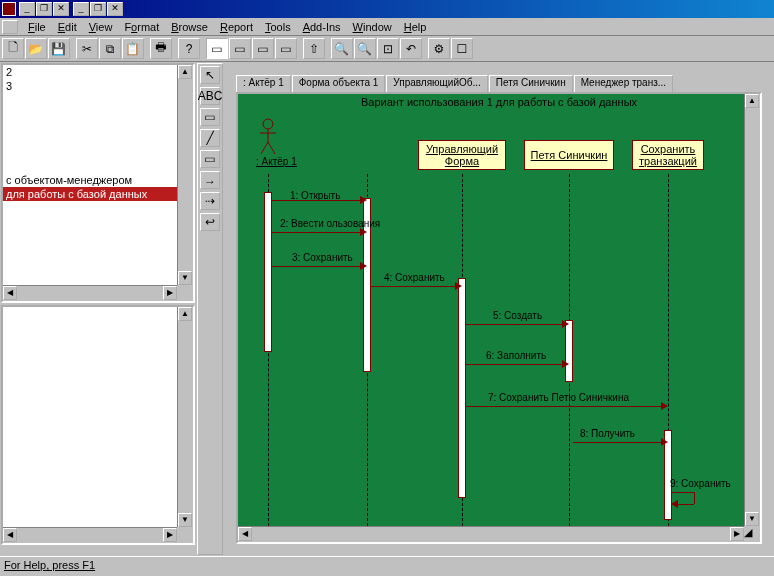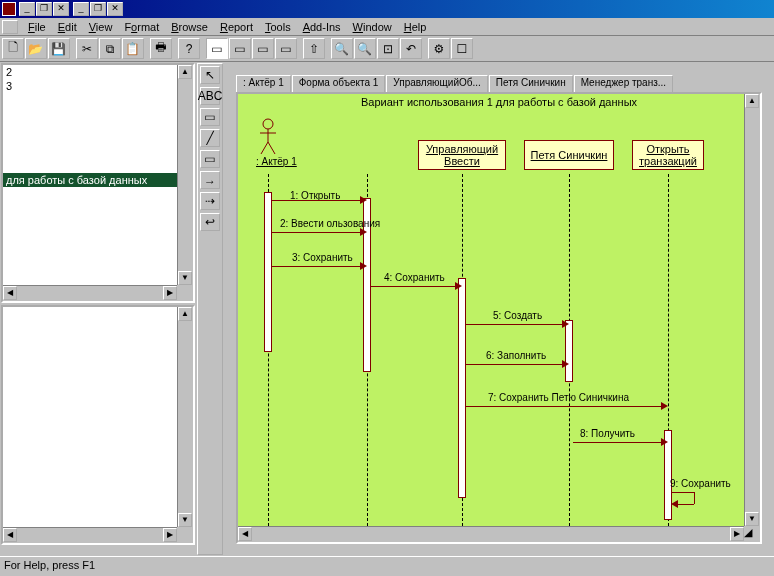--- a/index.html
+++ b/index.html
@@ -19,55 +19,55 @@
 .toolbar { background: #c0c0c0; height: 26px; display: flex; align-items: center; padding: 2px; border-bottom: 1px solid #808080; gap: 1px; }
 .tbtn { width: 22px; height: 21px; border: 1px outset #fff; background: #c0c0c0; display: inline-flex; align-items: center; justify-content: center; cursor: pointer; font-size: 12px; }
 .tsep { width: 4px; }
 
 .work { display: flex; height: 494px; }
 .left-col { width: 196px; display: flex; flex-direction: column; }
 .panel { border: 2px inset #fff; background: #fff; position: relative; }
 .panel.p1 { height: 240px; margin: 1px; }
 .panel.p2 { height: 240px; margin: 1px; }
 .tree-item { padding: 1px 3px; color: #000; white-space: nowrap; overflow: hidden; }
-.tree-item.sel { background: #14532d; color: #fff; }
+.tree-item.sel { background: #b91c1c; color: #fff; }
 .vscroll { position: absolute; right: 0; top: 0; bottom: 16px; width: 16px; background: #c0c0c0; border-left: 1px solid #808080; }
 .hscroll { position: absolute; left: 0; right: 16px; bottom: 0; height: 16px; background: #c0c0c0; border-top: 1px solid #808080; }
 .sbtn { width: 14px; height: 14px; background: #c0c0c0; border: 1px outset #fff; position: absolute; font-size: 8px; text-align: center; line-height: 12px; }
 .sbtn.up { top: 0; } .sbtn.down { bottom: 0; } .sbtn.left { left: 0; } .sbtn.right { right: 0; }
 .corner { position: absolute; right: 0; bottom: 0; width: 16px; height: 16px; background: #c0c0c0; }
 
 .right-col { flex: 1; display: flex; }
 .toolbox { width: 26px; background: #c0c0c0; border: 1px outset #fff; padding: 2px 0; display: flex; flex-direction: column; align-items: center; gap: 3px; margin: 1px; }
 .tool { width: 20px; height: 18px; border: 1px outset #fff; display: flex; align-items: center; justify-content: center; cursor: pointer; font-size: 12px; background: #c0c0c0; }
 
 .diagram-wrap { flex: 1; display: flex; flex-direction: column; margin: 12px; }
 .tabs { height: 18px; display: flex; background: #c0c0c0; padding-top: 1px; gap: 0; }
 .tab { padding: 1px 6px; background: #c0c0c0; border: 1px outset #fff; border-bottom: none; margin-right: 1px; cursor: pointer; white-space: nowrap; overflow: hidden; font-size: 10px; }
-.diagram { flex: 1; background: #bef264; border: 2px inset #fff; position: relative; overflow: hidden; }
+.diagram { flex: 1; background: #15803d; border: 2px inset #fff; position: relative; overflow: hidden; }
 .dtitle { text-align: center; padding: 2px; color: #000; font-size: 11px; }
 
 .actor { position: absolute; left: 18px; top: 24px; text-align: center; }
 .actor svg { display: block; }
 .actor-label { color: #000; text-decoration: underline; font-size: 10px; }
 
 .obj { position: absolute; top: 46px; background: #ffffc0; border: 1px solid #800000; padding: 2px 4px; text-align: center; color: #000; font-size: 10px; }
 .obj span { text-decoration: underline; }
 
 .lifeline { position: absolute; top: 80px; bottom: 16px; border-left: 1px dashed #000; }
 .activation { position: absolute; width: 8px; background: #fff; border: 1px solid #800000; }
 .msg-line { position: absolute; height: 1px; border-top: 1px solid #800000; }
 .msg-arrow { position: absolute; width: 0; height: 0; border-top: 4px solid transparent; border-bottom: 4px solid transparent; }
 .msg-arrow.r { border-left: 7px solid #800000; }
 .msg-label { position: absolute; color: #000; font-size: 10px; white-space: nowrap; }
 
 .d-hscroll { position: absolute; left: 0; right: 16px; bottom: 0; height: 16px; background: #c0c0c0; border-top: 1px solid #808080; }
 .d-vscroll { position: absolute; right: 0; top: 0; bottom: 16px; width: 16px; background: #c0c0c0; border-left: 1px solid #808080; }
 
-.status { height: 18px; background: #c0c0c0; border-top: 1px solid #fff; padding: 2px 4px; }
+.status { height: 18px; background: #c0c0c0; border-top: 1px solid #fff; padding: 2px 4px; text-decoration: underline; }
 </style>
 </head>
 <body>
 
 <div class="titlebar">
   <div class="icon"></div>
   <div class="win-btns">
     <div class="win-btn">_</div>
     <div class="win-btn">❐</div>
     <div class="win-btn">✕</div>
@@ -120,20 +120,21 @@
   <div class="tbtn">⚙</div>
   <div class="tbtn">☐</div>
 </div>
 
 <div class="work">
   <div class="left-col">
     <div class="panel p1">
       <div class="tree-item">2</div>
       <div class="tree-item">3</div>
       <div style="height:80px"></div>
+      <div class="tree-item">с объектом-менеджером</div>
       <div class="tree-item sel">для работы с базой данных</div>
       <div class="vscroll">
           <div class="sbtn up">▲</div>
           <div class="sbtn down">▼</div>
         </div>
       <div class="hscroll">
           <div class="sbtn left">◀</div>
           <div class="sbtn right">▶</div>
         </div>
       <div class="corner"></div>
@@ -178,23 +179,23 @@
           <svg width="24" height="38">
               <circle cx="12" cy="6" r="5" fill="none" stroke="#800000"></circle>
               <line x1="12" y1="11" x2="12" y2="24" stroke="#800000"></line>
               <line x1="4" y1="15" x2="20" y2="15" stroke="#800000"></line>
               <line x1="12" y1="24" x2="5" y2="36" stroke="#800000"></line>
               <line x1="12" y1="24" x2="19" y2="36" stroke="#800000"></line>
             </svg>
           <div class="actor-label">: Актёр 1</div>
         </div>
 
-        <div class="obj" style="left:180px;width:88px"><span>Управляющий</span><br><span>Ввести</span></div>
+        <div class="obj" style="left:180px;width:88px"><span>Управляющий</span><br><span>Форма</span></div>
         <div class="obj" style="left:286px;width:90px;padding-top:8px;padding-bottom:8px"><span>Петя Синичкин</span></div>
-        <div class="obj" style="left:394px;width:72px"><span>Открыть</span><br><span>транзакций</span></div>
+        <div class="obj" style="left:394px;width:72px"><span>Сохранить</span><br><span>транзакций</span></div>
 
         <div class="lifeline" style="left:30px"></div>
         <div class="lifeline" style="left:129px"></div>
         <div class="lifeline" style="left:224px"></div>
         <div class="lifeline" style="left:331px"></div>
         <div class="lifeline" style="left:430px"></div>
 
         <div class="activation" style="left:26px;top:98px;height:160px"></div>
         <div class="activation" style="left:125px;top:104px;height:174px"></div>
         <div class="activation" style="left:220px;top:184px;height:220px"></div>

